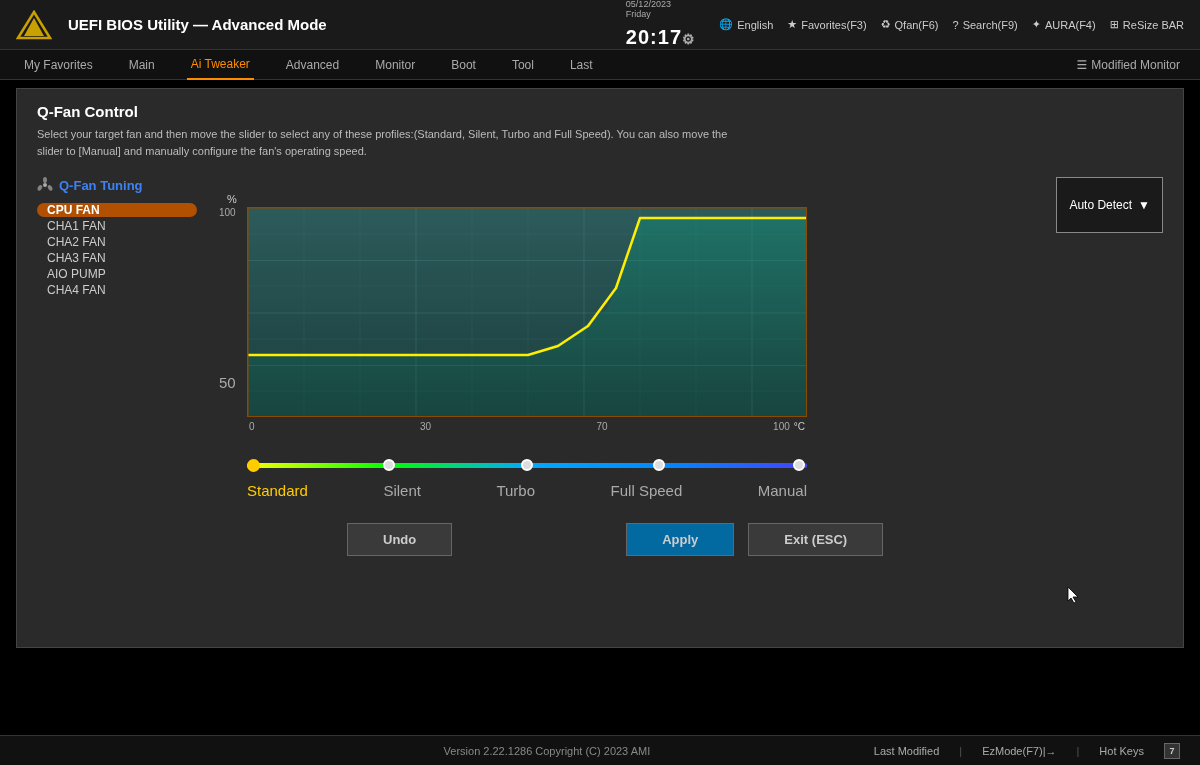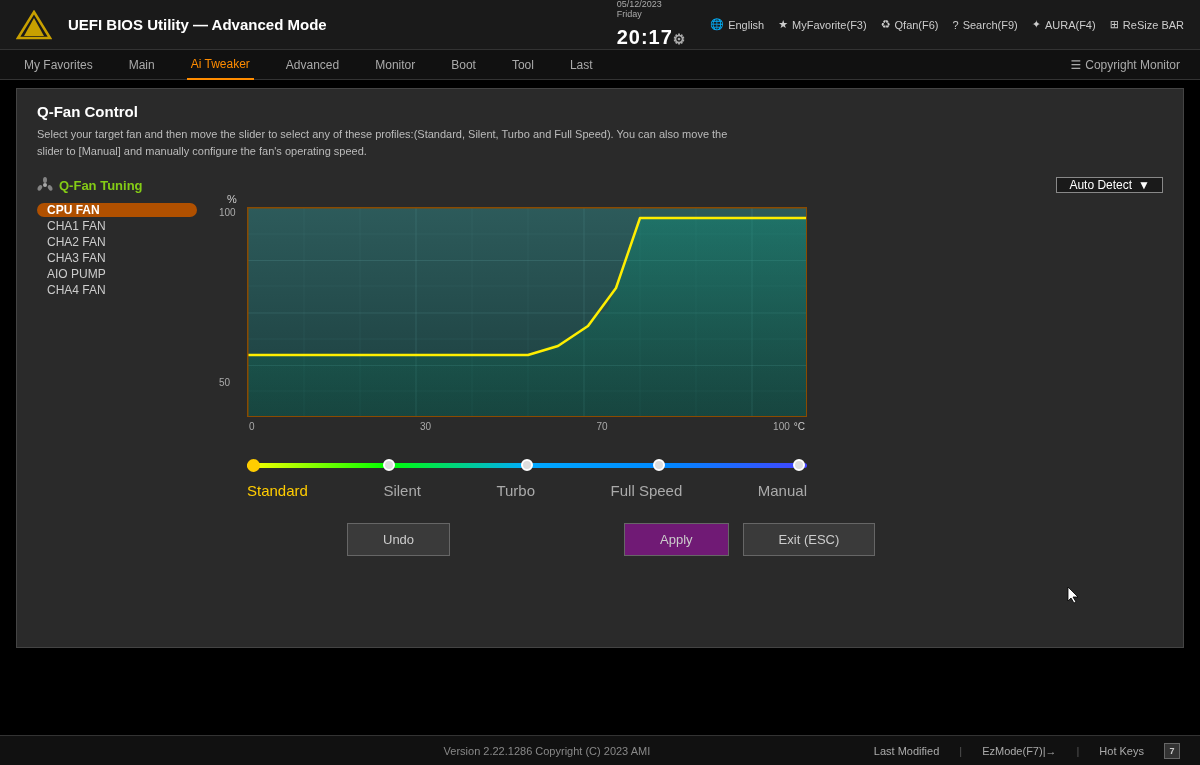--- a/index.html
+++ b/index.html
@@ -129,21 +129,21 @@
 
     .qfan-left {
       width: 160px;
       flex-shrink: 0;
     }
 
     .qfan-label {
       display: flex;
       align-items: center;
       gap: 6px;
-      color: #84cc16;
+      color: #3b82f6;
       font-size: 13px;
       margin-bottom: 10px;
       font-weight: bold;
     }
 
     .fan-list {
       display: flex;
       flex-direction: column;
       gap: 2px;
     }
@@ -167,21 +167,21 @@
     }
 
     .auto-detect-btn {
       position: absolute;
       top: 0;
       right: 0;
       background: #1a1a1a;
       border: 1px solid #888;
       color: #fff;
       font-size: 12px;
-      padding: 0 12px;
+      padding: 20px 12px;
       cursor: pointer;
       display: flex;
       align-items: center;
       gap: 6px;
       z-index: 10;
     }
 
     .chart-wrapper {
       position: relative;
       margin-top: 30px;
@@ -193,21 +193,21 @@
       left: -28px;
       top: 0;
       font-size: 10px;
       color: #aaa;
     }
     .chart-y50 {
       position: absolute;
       left: -28px;
       top: 50%;
       transform: translateY(-50%);
-      font-size: 10px;
+      font-size: 15px;
       color: #aaa;
       text-align: right;
     }
 
     
     .speed-slider-section {
       margin-top: 24px;
       margin-left: 30px;
       position: relative;
     }
@@ -221,23 +221,24 @@
     }
 
     .btn {
       padding: 8px 35px;
       font-size: 13px;
       background: #3a3a3a;
       color: #ccc;
       border: 1px solid #666;
       cursor: pointer;
       min-width: 100px;
+      font-weight: bold;
     }
     .btn-apply {
-      background: #701a75;
+      background: #0369a1;
     }
 
     
     .footer {
       position: absolute;
       bottom: 0;
       left: 0;
       right: 0;
       background: #111;
       height: 30px;
@@ -301,39 +302,39 @@
 
   <div class="datetime">
     <span class="date-text"><span>05/12/2023</span><br><span>Friday</span></span>
     <span class="time-text">
       <span>20:17</span><span style="font-size:14px;color:#aaa;">⚙</span>
     </span>
   </div>
 
   <div class="top-icons">
     <span class="top-icon-item">🌐 <span>English</span></span>
-    <span class="top-icon-item">★ <span>MyFavorite(F3)</span></span>
+    <span class="top-icon-item">★ <span>Favorites(F3)</span></span>
     <span class="top-icon-item">♻ <span>Qfan(F6)</span></span>
     <span class="top-icon-item">? <span>Search(F9)</span></span>
     <span class="top-icon-item">✦ <span>AURA(F4)</span></span>
     <span class="top-icon-item">⊞ <span>ReSize BAR</span></span>
   </div>
 </div>
 
 <div class="nav-bar">
   <span class="nav-item">My Favorites</span>
   <span class="nav-item">Main</span>
   <span class="nav-item active">Ai Tweaker</span>
   <span class="nav-item">Advanced</span>
   <span class="nav-item">Monitor</span>
   <span class="nav-item">Boot</span>
   <span class="nav-item">Tool</span>
   <span class="nav-item">Last</span>
   <div class="nav-hardware">
-    ☰ <span>Copyright Monitor</span>
+    ☰ <span>Modified Monitor</span>
   </div>
 </div>
 
 <div class="main-content">
   <div class="panel-title">Q-Fan Control</div>
   <div class="panel-desc">Select your target fan and then move the slider to select any of these profiles:(Standard, Silent, Turbo and Full Speed). You can also move the slider to [Manual] and manually configure the fan's operating speed.</div>
 
   <div class="qfan-section">
 
     <div class="qfan-left">

